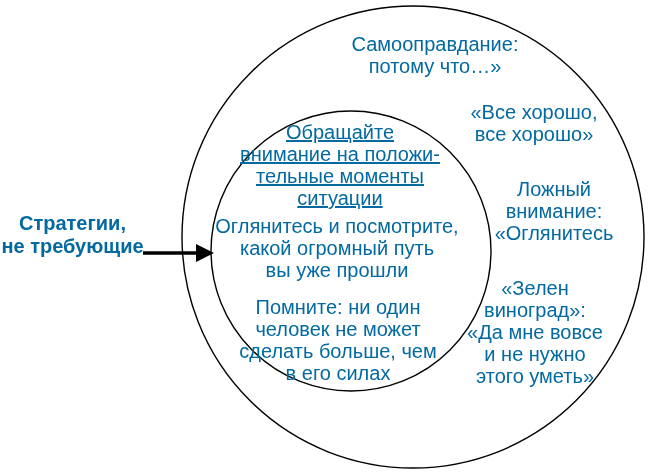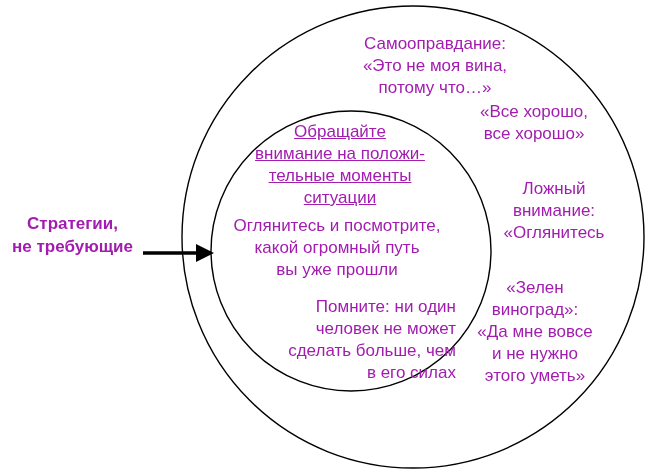--- a/index.html
+++ b/index.html
@@ -17,23 +17,23 @@
     overflow: hidden;
   }
   .stage svg {
     position: absolute;
     left: 0;
     top: 0;
   }
   .tblock {
     position: absolute;
     text-align: center;
-    font-size: 17px;
+    font-size: 20px;
     line-height: 22px;
-    color: #a21caf;
+    color: #0369a1;
   }
   .tblock span {
     display: block;
     white-space: nowrap;
   }
   .bold {
     font-weight: bold;
     line-height: 23px;
   }
 </style>
@@ -49,21 +49,20 @@
     <polygon points="196,244 214,253 196,262" fill="#000000"></polygon>
   </svg>
 
   <div class="tblock bold" style="left:0px; top:212px; width:145px;">
     <span>Стратегии,</span>
     <span>не требующие</span>
   </div>
 
   <div class="tblock" style="left:315px; top:33px; width:240px;">
     <span>Самооправдание:</span>
-    <span>«Это не моя вина,</span>
     <span>потому что…»</span>
   </div>
 
   <div class="tblock" style="left:444px; top:101px; width:180px;">
     <span>«Все хорошо,</span>
     <span>все хорошо»</span>
   </div>
 
   <div class="tblock" style="left:463px; top:178px; width:182px;">
     <span>Ложный</span>
@@ -85,20 +84,20 @@
     <span>тельные моменты</span>
     <span>ситуации</span>
   </div>
 
   <div class="tblock" style="left:212px; top:215px; width:250px;">
     <span>Оглянитесь и посмотрите,</span>
     <span>какой огромный путь</span>
     <span>вы уже прошли</span>
   </div>
 
-  <div class="tblock" style="left:220px; top:296px; width:236px;text-align:right;">
+  <div class="tblock" style="left:220px; top:296px; width:236px;">
     <span>Помните: ни один</span>
     <span>человек не может</span>
     <span>сделать больше, чем</span>
     <span>в его силах</span>
   </div>
 
 </div>
 
 </body></html>

